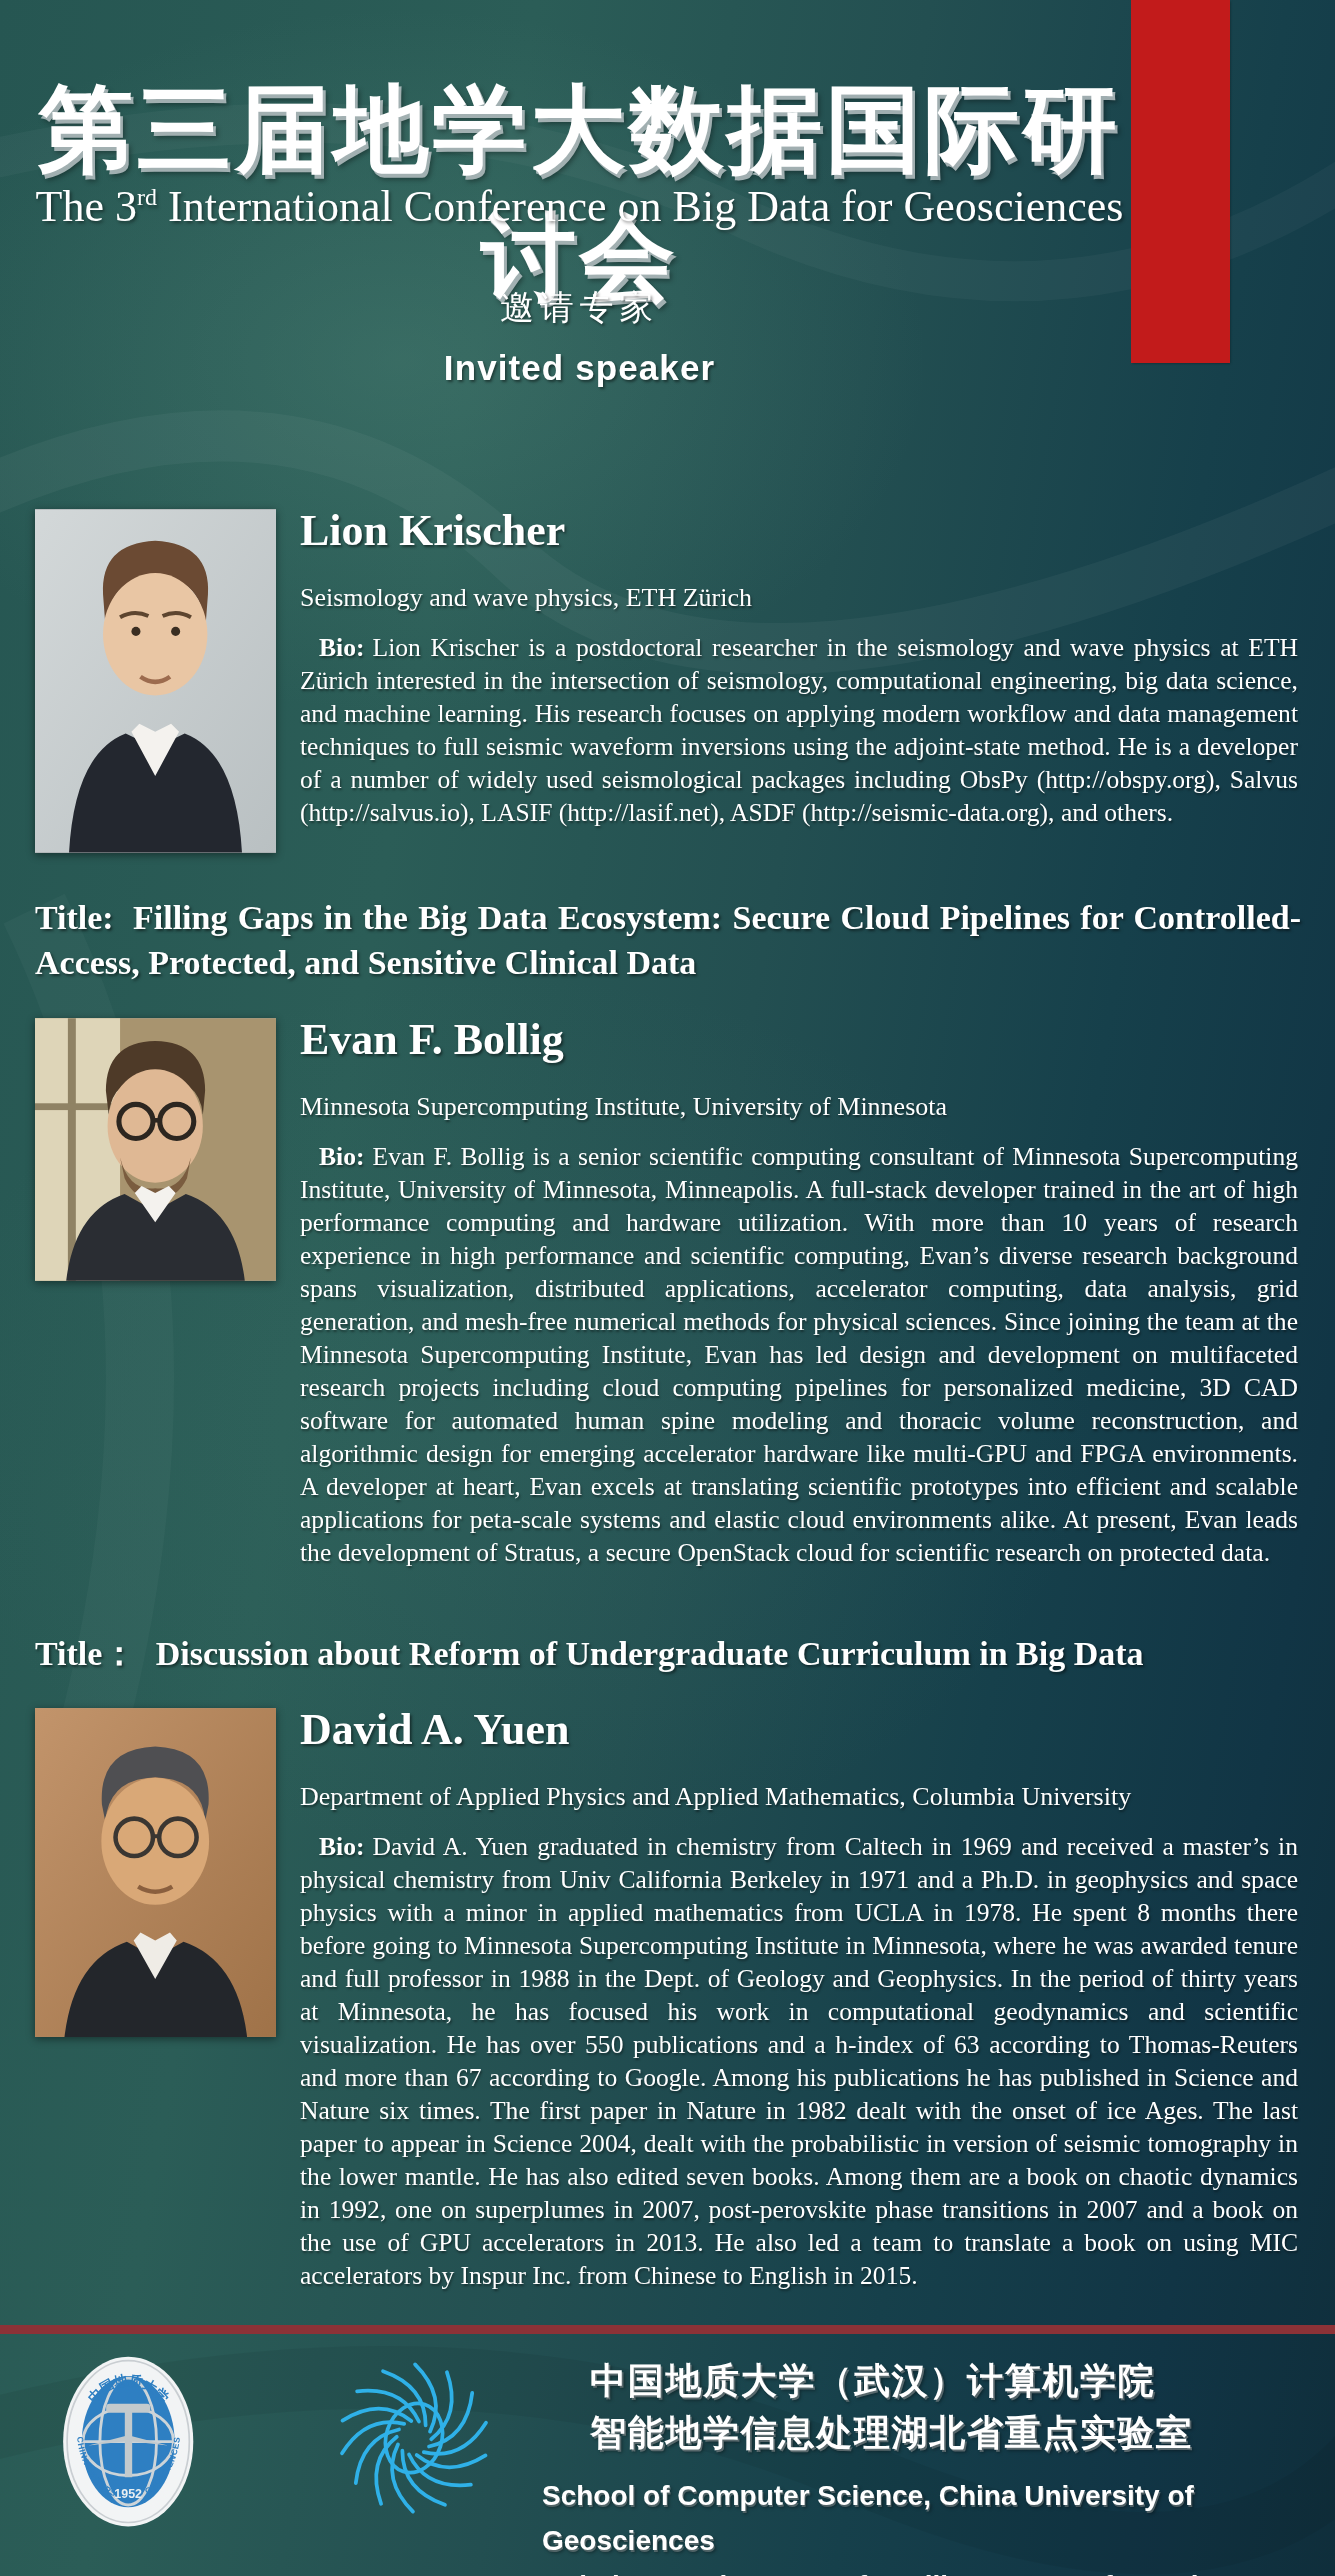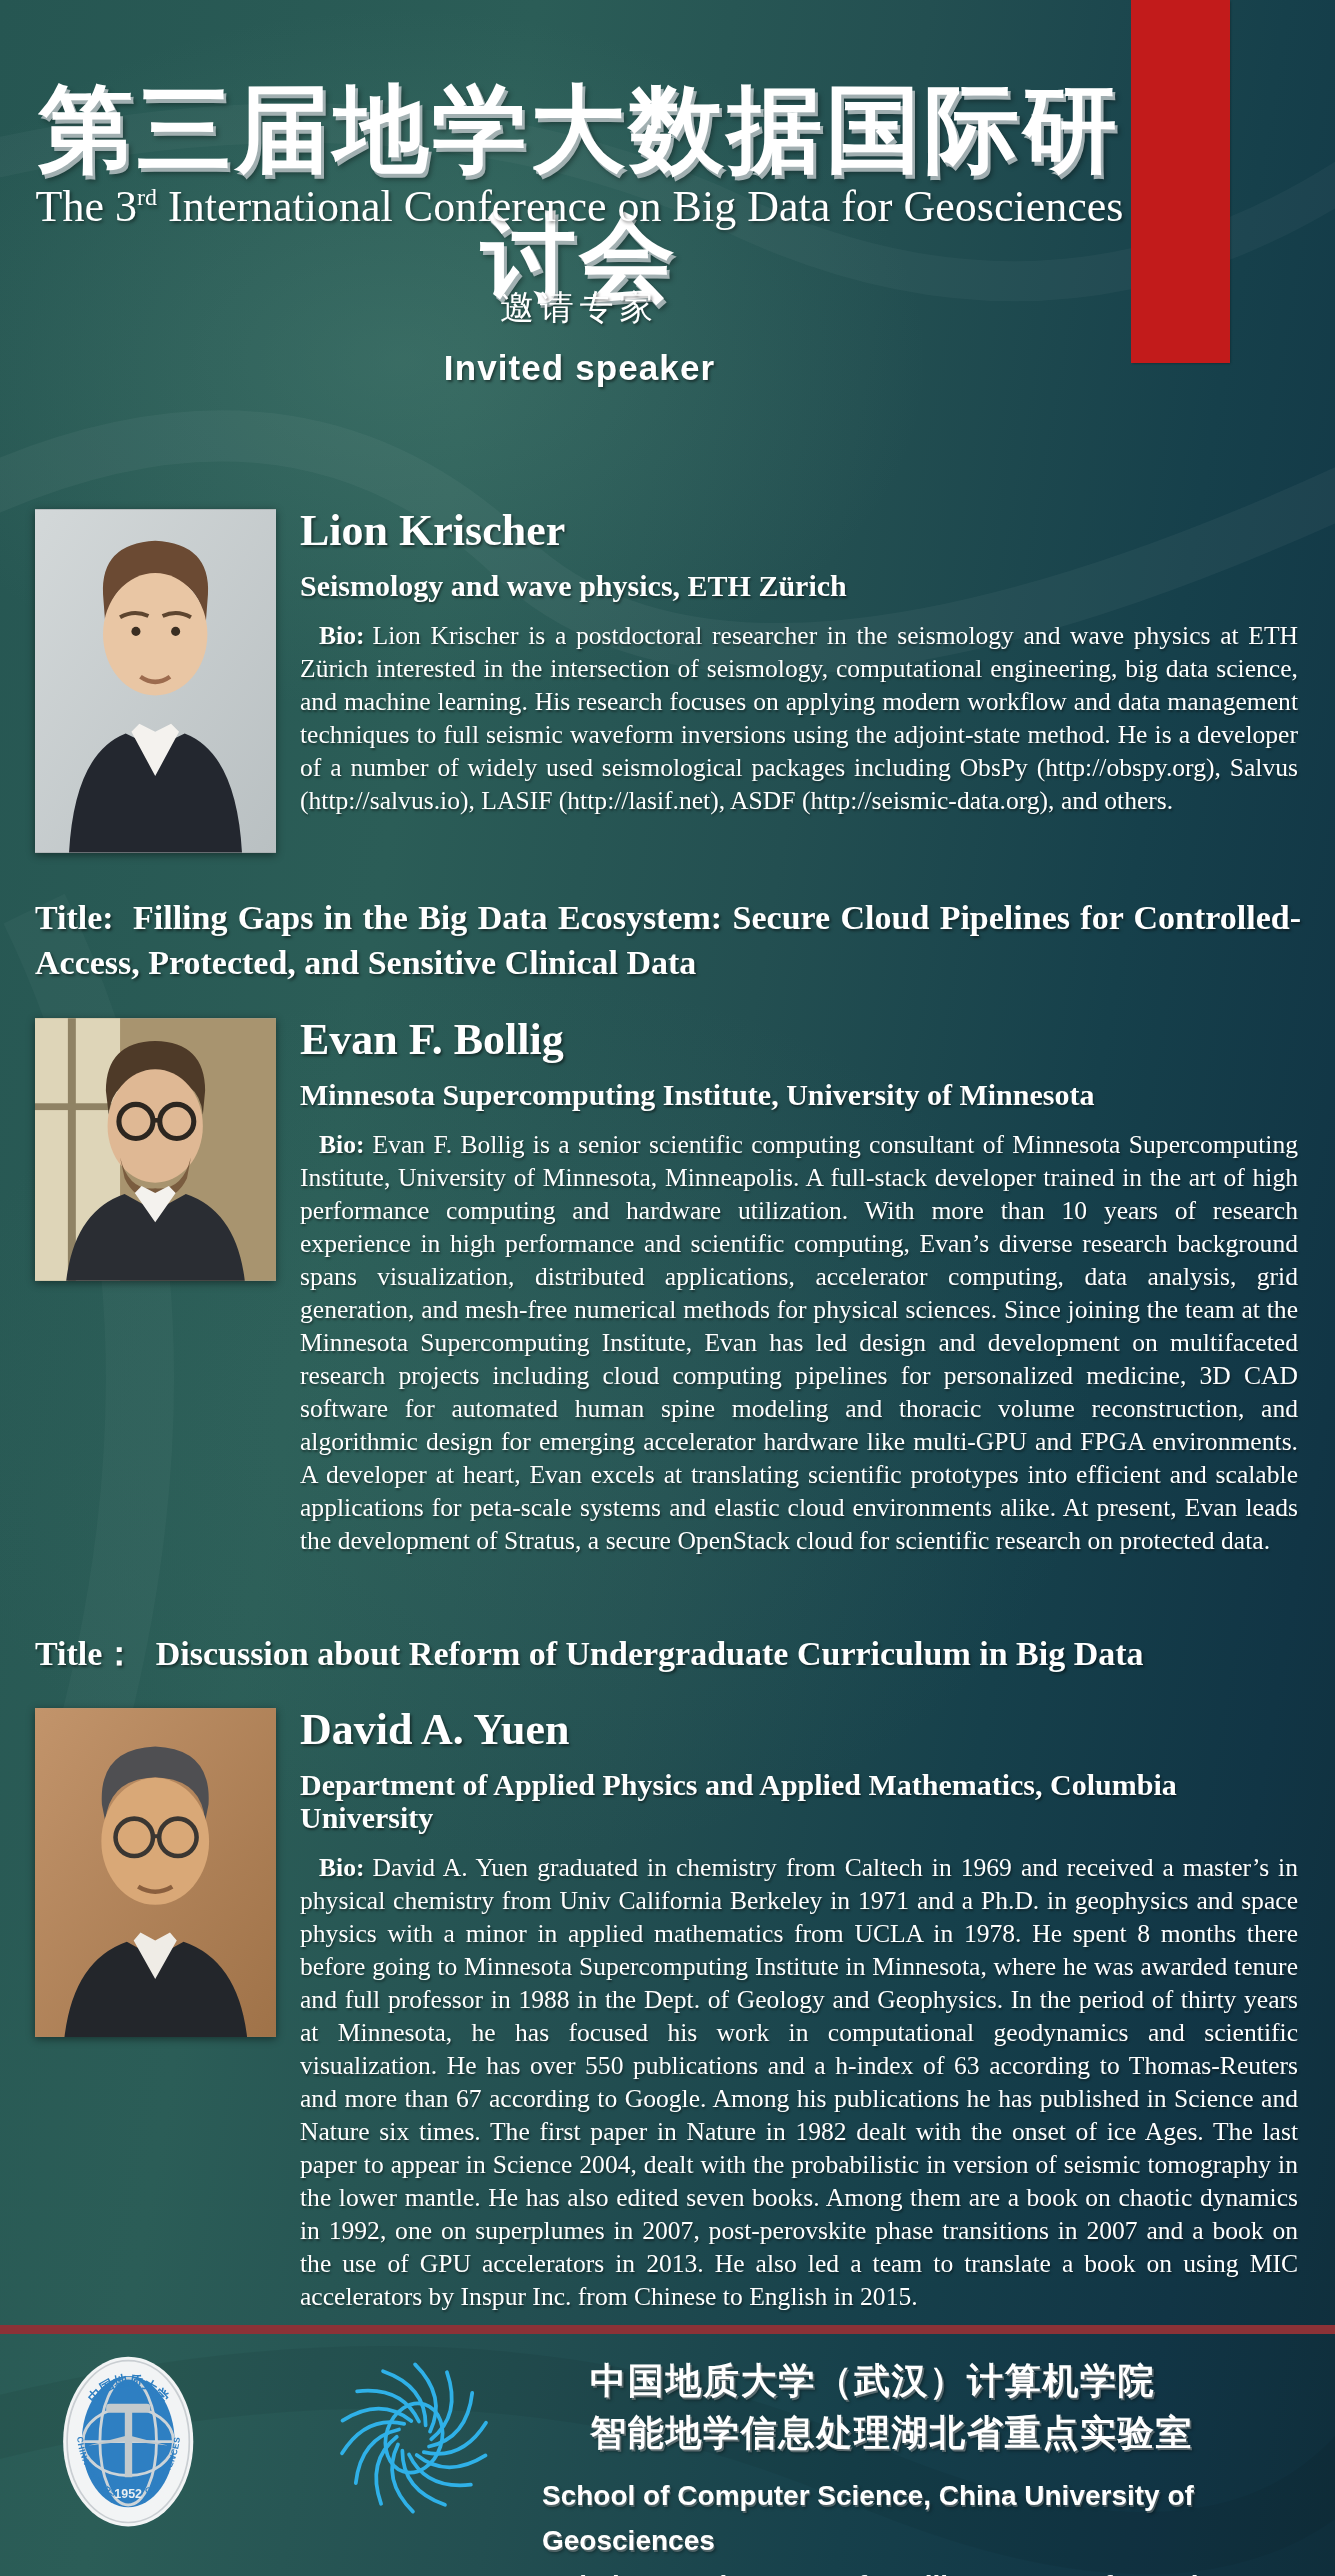--- a/index.html
+++ b/index.html
@@ -20,21 +20,21 @@
   .en-subtitle sup{font-size:24px;vertical-align:super;line-height:0;}
   .invited-zh{top:285px;font-size:34px;font-weight:normal;letter-spacing:5.7px;text-shadow:1.7px 2.3px 2.8px rgba(0,0,0,0.45);}
   .invited-en{top:348px;font-size:35px;font-weight:bold;font-family:"Liberation Sans",sans-serif;letter-spacing:1.1px;text-shadow:1.7px 2.3px 2.8px rgba(0,0,0,0.45);}
   .section-title{position:absolute;left:35px;width:1266px;font-size:34px;font-weight:bold;line-height:45px;
     text-align:justify;text-shadow:1.7px 2.3px 2.8px rgba(0,0,0,0.5);}
   .section-title .tlabel{margin-right:19.3px;}
   .photo{position:absolute;left:35px;width:241px;overflow:hidden;box-shadow:0 2.3px 8px rgba(0,0,0,0.45);background:#9aa0a2;}
   .photo svg{display:block;width:100%;height:100%;}
   .speaker-col{position:absolute;left:300px;width:998px;}
   .speaker-name{font-size:44px;font-weight:bold;line-height:51px;text-shadow:1.7px 2.3px 2.8px rgba(0,0,0,0.5);}
-  .speaker-affil{font-size:30px;font-weight:bold;line-height:33px;margin-top:13px;text-shadow:1.1px 1.7px 2.3px rgba(0,0,0,0.5);}
+  .speaker-affil{font-size:26px;font-weight:normal;line-height:33px;margin-top:25px;text-shadow:1.1px 1.7px 2.3px rgba(0,0,0,0.5);}
   .speaker-bio{font-size:25.6px;line-height:33px;margin-top:17px;text-align:justify;text-shadow:1.1px 1.7px 2.3px rgba(0,0,0,0.45);}
   .speaker-bio .biolabel{font-weight:bold;margin-right:8px;margin-left:19px;}
   .divider{position:absolute;left:0;top:2325px;width:1335px;height:9px;background:#8c3237;}
   .footer-logo{position:absolute;}
   .footer-col{position:absolute;left:542px;top:2355px;width:793px;font-family:"Liberation Sans",sans-serif;}
   .footer-zh{font-size:36px;font-weight:bold;line-height:52px;letter-spacing:1.7px;
     text-shadow:1.7px 1.7px 0 rgba(120,130,132,0.7), 2.8px 2.8px 3.4px rgba(0,0,0,0.4);margin-left:48px;}
   .footer-en{font-size:28px;font-weight:bold;line-height:45px;
     text-shadow:1.1px 1.7px 0 rgba(120,130,132,0.6), 2.3px 2.8px 3.4px rgba(0,0,0,0.4);}
   .footer-en.first{margin-top:13.6px;}

